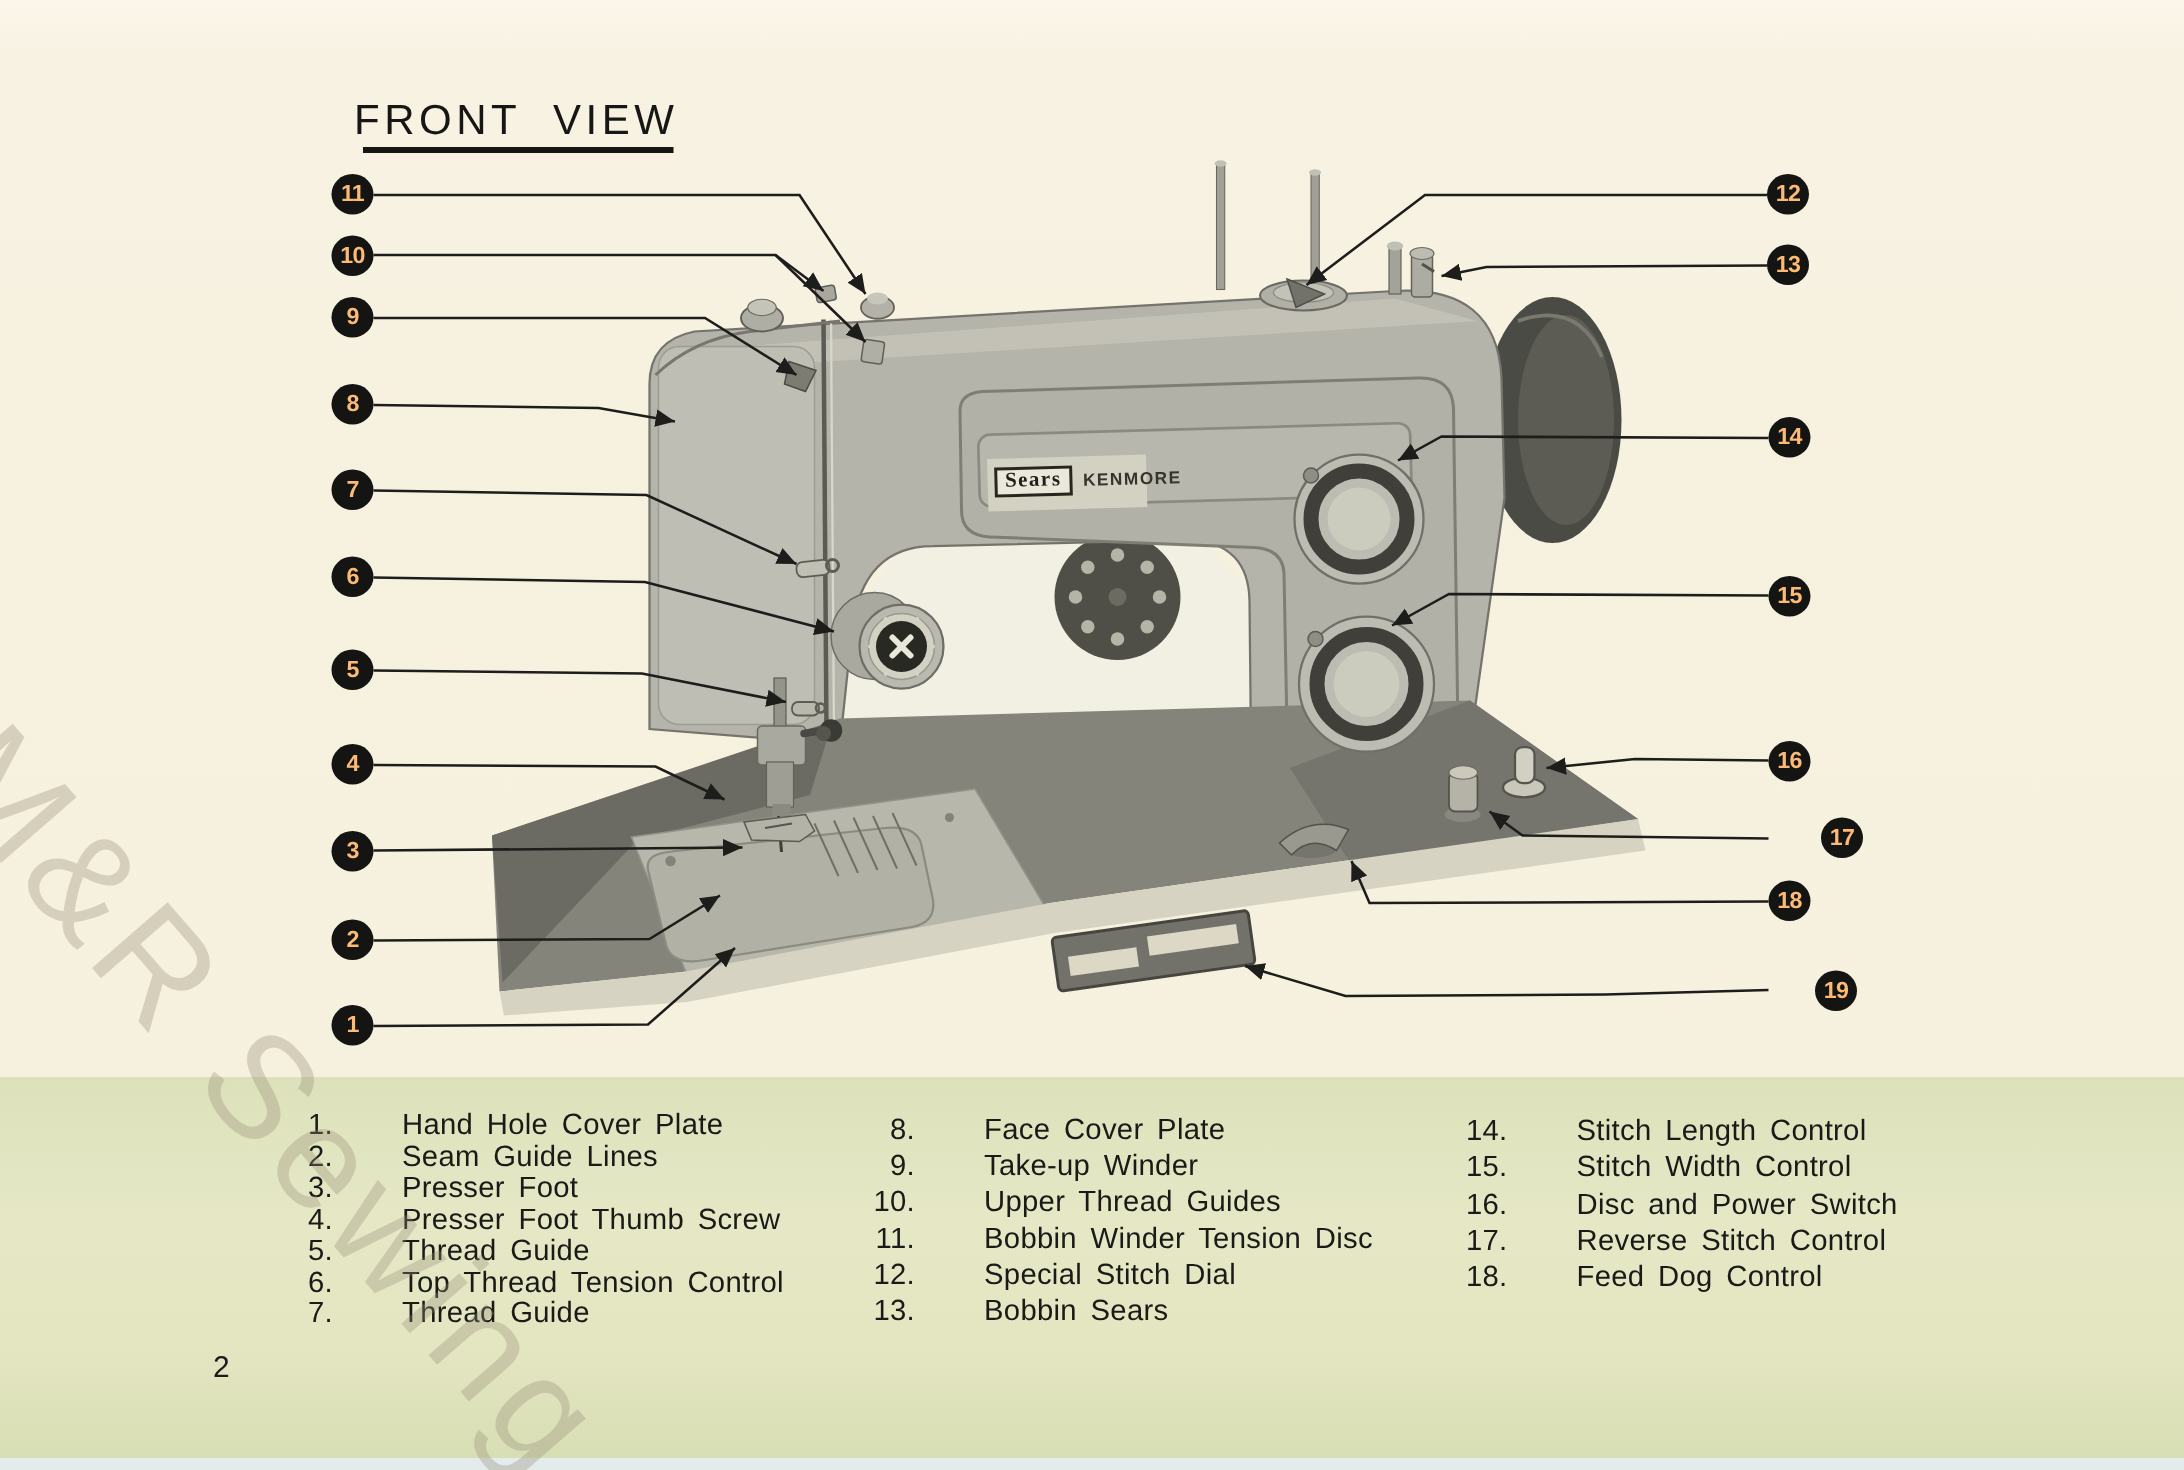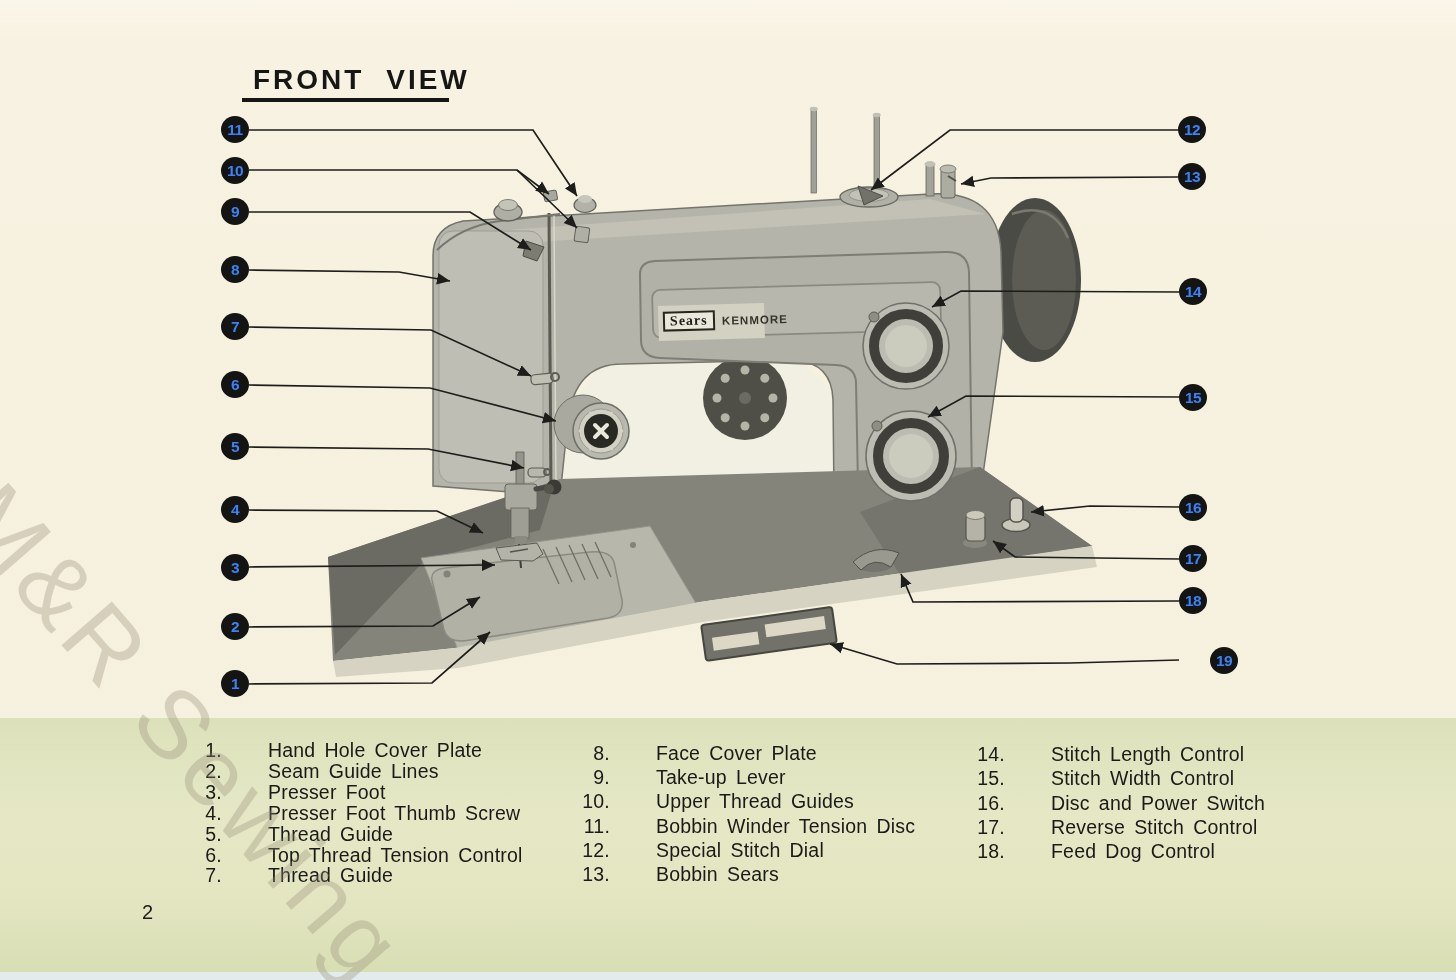--- a/index.html
+++ b/index.html
@@ -3,26 +3,26 @@
 <meta charset="utf-8">
 <style>
   * { margin:0; padding:0; box-sizing:border-box; }
   html,body { width:1456px; height:980px; }
   body { font-family:"Liberation Sans","DejaVu Sans",sans-serif; position:relative; overflow:hidden; }
   .page { position:absolute; inset:0; width:1456px; height:980px;
           background:linear-gradient(180deg,#fbf6ea 0%,#f7f2e1 4%,#f6f0dd 100%); }
   .green-band { position:absolute; left:0; top:718px; width:1456px; height:254px;
           background:linear-gradient(180deg,#dce1bb 0%,#e6e8c5 38%,#e4e6c2 70%,#d8deb4 100%); }
   .bottom-strip { position:absolute; left:0; top:972px; width:1456px; height:8px; background:#e3ebed; }
-  .page-title { position:absolute; left:253px; top:64px; font-size:28px; font-weight:bold;
+  .page-title { position:absolute; left:236px; top:64px; font-size:28px; font-weight:normal;
           color:#161614; letter-spacing:3px; word-spacing:11px; }
   .title-underline { position:absolute; left:242px; top:98px; width:207px; height:4px; background:#161614; }
   svg.diagram { position:absolute; left:0; top:0; width:1456px; height:980px; pointer-events:none; }
   .co { position:absolute; width:28px; height:27px; border-radius:50%; background:#141412;
-        color:#3b82f6; font-size:15.5px; font-weight:bold; letter-spacing:-0.5px;
+        color:#fdba74; font-size:15.5px; font-weight:bold; letter-spacing:-0.5px;
         display:flex; align-items:center; justify-content:center; z-index:6; }
   .sears-badge { position:absolute; left:663px; top:311px; z-index:5; transform:rotate(-1.5deg);
         border:2px solid #26261f; background:#eae8da; color:#1f1f19; padding:0 5px;
         font-family:"Liberation Serif","DejaVu Serif",serif; font-size:14px; font-weight:bold; letter-spacing:1px; }
   .kenmore-label { position:absolute; left:722px; top:314px; z-index:5; transform:rotate(-1.5deg);
         font-size:11.5px; font-weight:bold; letter-spacing:1px; color:#35352d; }
   .legend-col { position:absolute; z-index:4; color:#1a1a18; font-size:19.5px; letter-spacing:0.2px; word-spacing:3.5px; }
   .legend-col .row { display:flex; }
   #col1 { left:188px; top:740px; line-height:20.9px; }
   #col2 { left:576px; top:741px; line-height:24.2px; }
@@ -239,21 +239,21 @@
   <div class="co" style="left:221px;top:496px">4</div>
   <div class="co" style="left:221px;top:554px">3</div>
   <div class="co" style="left:221px;top:613px">2</div>
   <div class="co" style="left:221px;top:670px">1</div>
 
   <div class="co" style="left:1178px;top:116px">12</div>
   <div class="co" style="left:1178px;top:163px">13</div>
   <div class="co" style="left:1179px;top:278px">14</div>
   <div class="co" style="left:1179px;top:384px">15</div>
   <div class="co" style="left:1179px;top:494px">16</div>
-  <div class="co" style="left:1179px;top:545px">17</div>
+  <div class="co" style="left:1214px;top:545px">17</div>
   <div class="co" style="left:1179px;top:587px">18</div>
   <div class="co" style="left:1210px;top:647px">19</div>
 
   <div class="sears-badge">Sears</div>
   <div class="kenmore-label">KENMORE</div>
 
   <div class="legend-col" id="col1">
     <div class="row">
         <span class="num">1.</span>
         <span class="lab">Hand Hole Cover Plate</span>
@@ -283,21 +283,21 @@
         <span class="lab">Thread Guide</span>
       </div>
   </div>
   <div class="legend-col" id="col2">
     <div class="row">
         <span class="num">8.</span>
         <span class="lab">Face Cover Plate</span>
       </div>
     <div class="row">
         <span class="num">9.</span>
-        <span class="lab">Take-up Lever</span>
+        <span class="lab">Take-up Winder</span>
       </div>
     <div class="row">
         <span class="num">10.</span>
         <span class="lab">Upper Thread Guides</span>
       </div>
     <div class="row">
         <span class="num">11.</span>
         <span class="lab">Bobbin Winder Tension Disc</span>
       </div>
     <div class="row">

